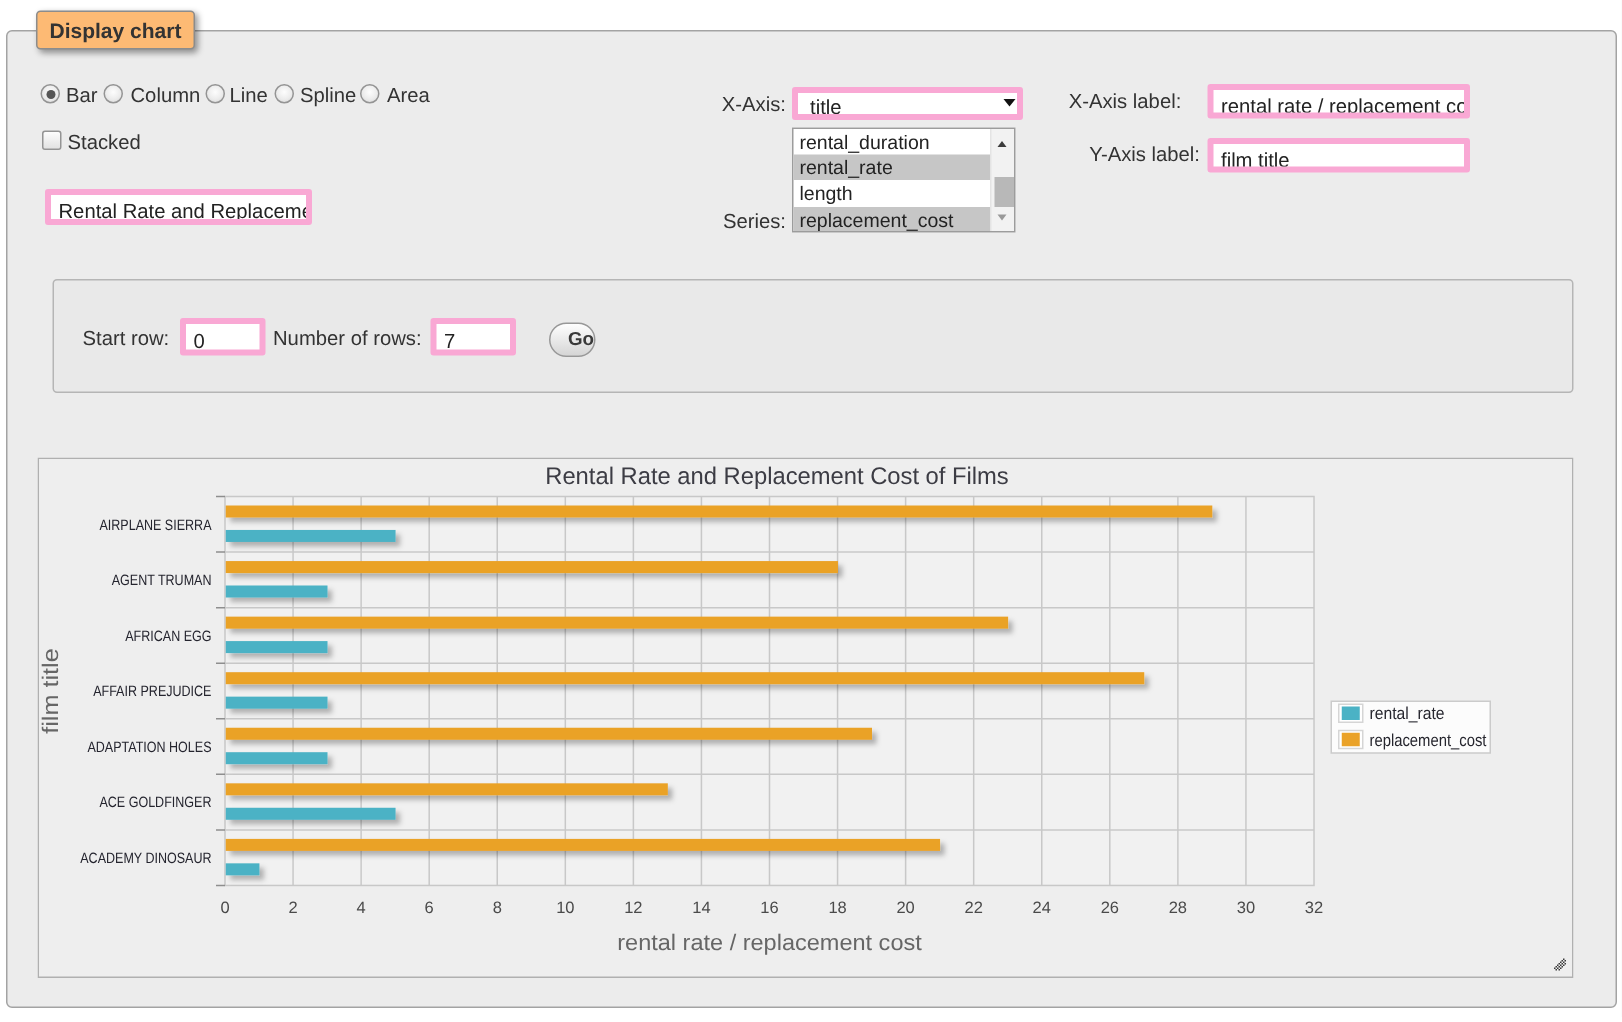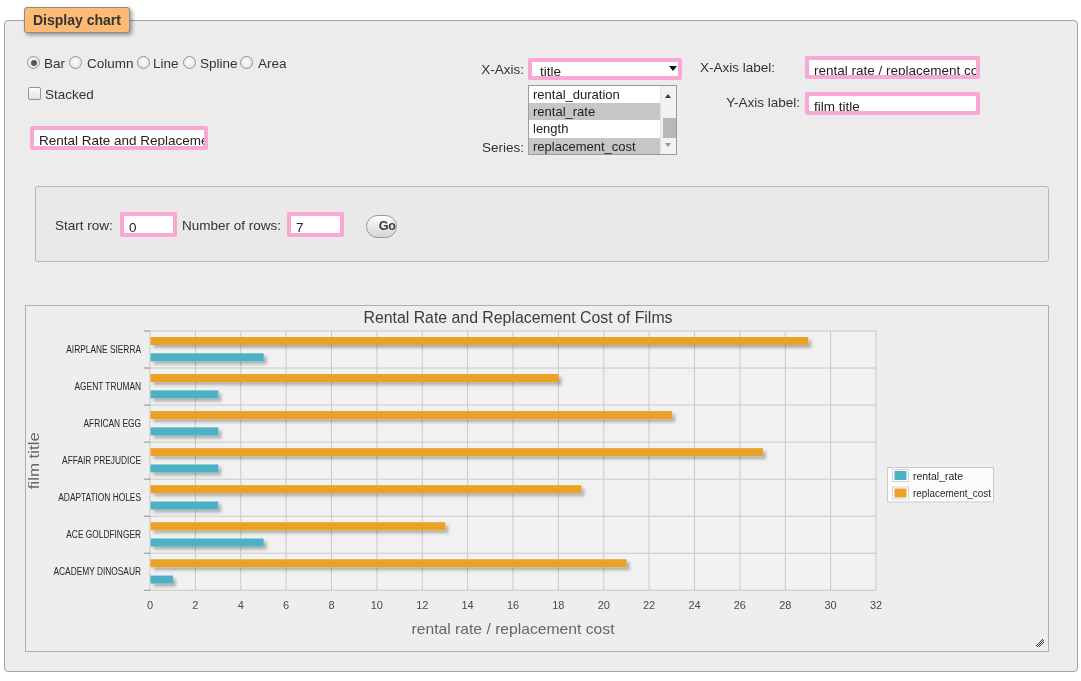--- a/index.html
+++ b/index.html
@@ -57,21 +57,21 @@
   <div style="position:absolute; left:0; top:17.2px; width:132px; height:17.2px; background:#c6c6c6; font-size:13px; color:#222; padding-left:4px; line-height:17px;">rental_rate</div>
   <div style="position:absolute; left:0; top:34.4px; width:132px; height:17.2px; font-size:13px; color:#222; padding-left:4px; line-height:17px;">length</div>
   <div style="position:absolute; left:0; top:51.6px; width:132px; height:16.4px; background:#c6c6c6; font-size:13px; color:#222; padding-left:4px; line-height:17px;">replacement_cost</div>
 
   <div style="position:absolute; right:0; top:0; width:16px; height:68px; background:#f2f2f2; border-left:1px solid #e4e4e4;"></div>
   <div style="position:absolute; left:135.5px; top:7.5px; width:0; height:0; border-left:3.5px solid transparent; border-right:3.5px solid transparent; border-bottom:4px solid #3c3c3c;"></div>
   <div style="position:absolute; left:134px; top:32px; width:13px; height:20px; background:#b8b8b8;"></div>
   <div style="position:absolute; left:135.5px; top:57px; width:0; height:0; border-left:3.5px solid transparent; border-right:3.5px solid transparent; border-top:4px solid #999;"></div>
 </div>
 
-<div class="lbl" style="left:700px; top:60px; width:100px; text-align:left;">X-Axis label:</div>
+<div class="lbl" style="left:700px; top:60px; width:100px; text-align:center;">X-Axis label:</div>
 <div class="inp" style="left:805px; top:55.5px; width:175px; height:23px; line-height:21px;">
     <span>rental rate / replacement cost</span>
   </div>
 <div class="lbl" style="left:700px; top:94.5px; width:100px; text-align:right;">Y-Axis label:</div>
 <div class="inp" style="left:805px; top:91.5px; width:175px; height:23px; line-height:21px;">
     <span>film title</span>
   </div>
 
 <div class="abs" style="left:35px; top:186px; width:1014px; height:76px; background:#e9e9e9; border:1px solid #b5b5b5; border-radius:3px;"></div>
 <div class="lbl" style="left:55px; top:218px;">Start row:</div>

